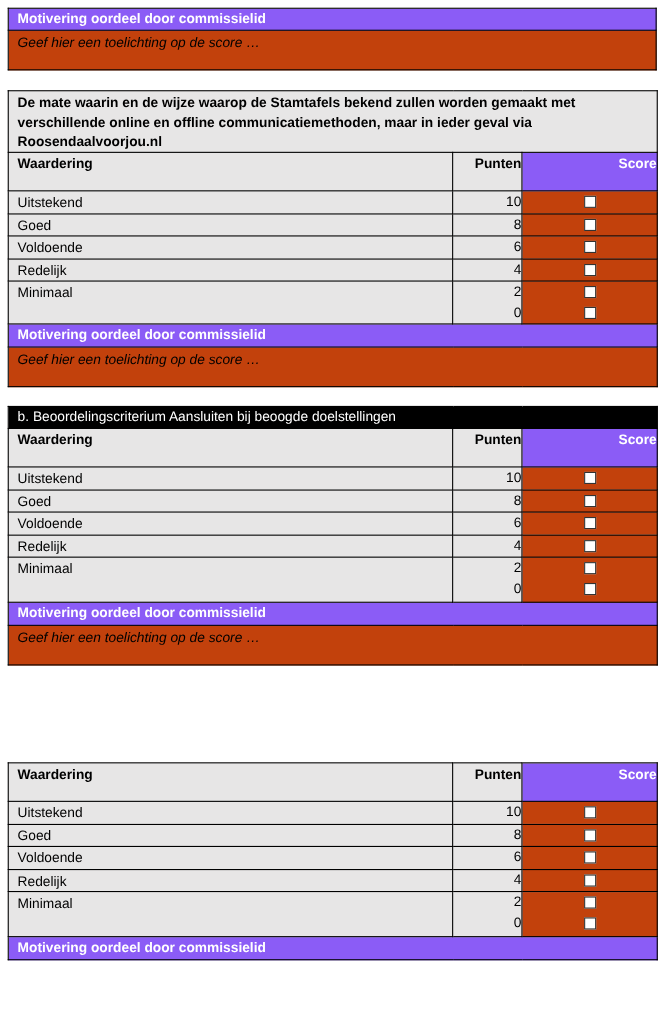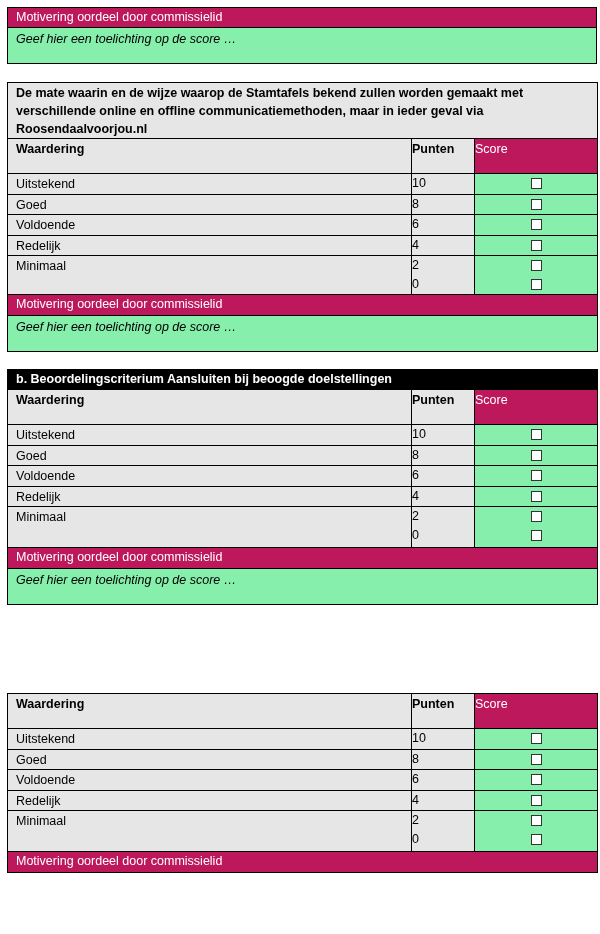--- a/index.html
+++ b/index.html
@@ -1,27 +1,27 @@
 <!DOCTYPE html>
 <html><head>
 <meta charset="utf-8">
 <style>
   html, body { margin:0; padding:0; background:#ffffff; }
   body { width:600px; height:934px; position:relative; overflow:hidden;
          font-family:"Liberation Sans", sans-serif; color:#000; }
   .blk { position:absolute; left:7px; width:590px; box-sizing:border-box; }
   table { border-collapse:collapse; width:590px; table-layout:fixed; }
   td { border:1px solid #000; padding:0 8px; font-size:12.5px; vertical-align:top; box-sizing:border-box; }
-  .red { background:#be185d; color:#fff; font-weight:normal; }
-  .black { background:#000; color:#fff; font-weight:bold; }
+  .red { background:#8b5cf6; color:#fff; font-weight:bold; }
+  .black { background:#000; color:#fff; font-weight:normal; }
   .grey { background:#e7e6e6; }
-  .white { background:#86efac; }
+  .white { background:#c2410c; }
   .bold { font-weight:bold; }
   .it { font-style:italic; }
-  .c { text-align:left; padding:0;margin-top:45px; }
+  .c { text-align:right; padding:0;margin-top:45px; }
   .desc { line-height:18px; padding-top:1px; }
   .hdr { line-height:18px; padding-top:1px; }
   .row td { line-height:18px; padding-top:1px; }
   .box { display:inline-block; width:9px; height:9px; border:1px solid #333; background:#fff; vertical-align:middle; }
   .cbline { height:19px; display:flex; align-items:center; justify-content:center; }
   .ptline { height:19px; line-height:19px; }
   col.c1 { width:404px; } col.c2 { width:63px; } col.c3 { width:123px; }
 </style>
 </head>
 <body>

